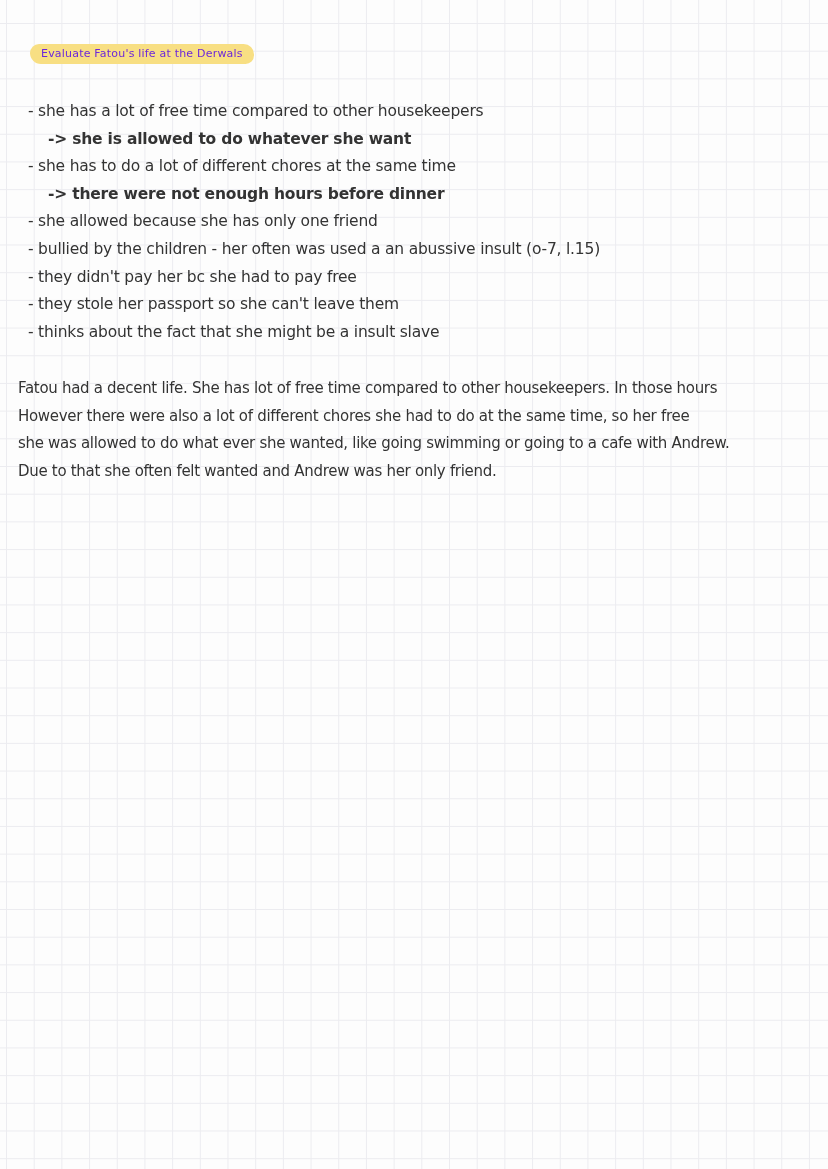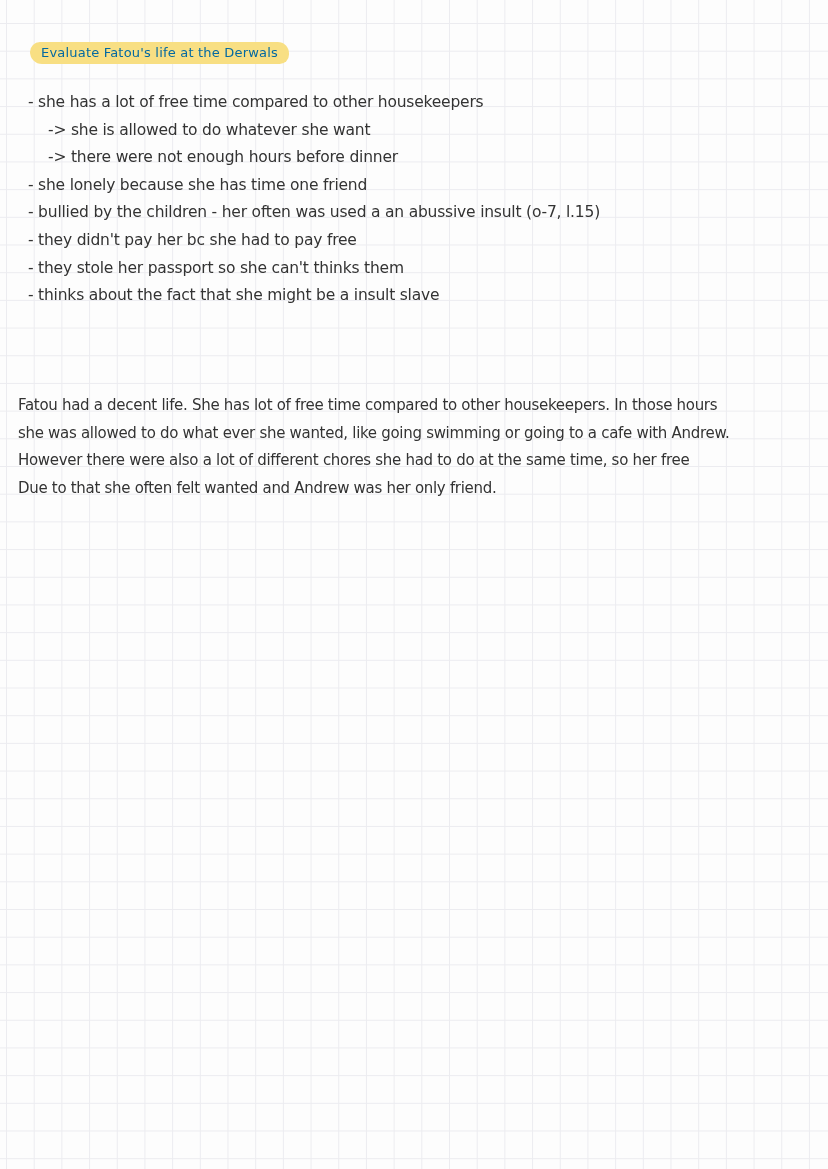--- a/index.html
+++ b/index.html
@@ -23,43 +23,44 @@
   .title-wrap {
     position: absolute;
     left: 30px;
     top: 42px;
   }
   .highlight-pill {
     display: inline-block;
     background: #f8df83;
     border-radius: 14px 16px 13px 17px;
     padding: 3px 11px 4px 11px;
-    font-size: 13px;
+    font-size: 11px;
     letter-spacing: 0.2px;
-    color: #0369a1;
+    color: #6d28d9;
   }
   .bullets {
     position: absolute;
     left: 28px;
-    top: 89px;
+    top: 98px;
     width: 720px;
   }
   .bullet-line {
     font-size: 15.5px;
     letter-spacing: -0.2px;
     line-height: 27.6px;
     white-space: nowrap;
   }
   .bullet-line.indent {
     padding-left: 20px;
+    font-weight: bold;
   }
   .paragraph {
     position: absolute;
     left: 18px;
-    top: 392px;
+    top: 375px;
     width: 800px;
   }
   .paragraph-line {
     font-size: 15px;
     letter-spacing: -0.3px;
     line-height: 27.7px;
     white-space: nowrap;
   }
 </style>
 </head>
@@ -67,28 +68,29 @@
 
 <div class="page">
 
   <div class="title-wrap">
     <span class="highlight-pill">Evaluate Fatou's life at the Derwals</span>
   </div>
 
   <div class="bullets">
     <div class="bullet-line">- she has a lot of free time compared to other housekeepers</div>
     <div class="bullet-line indent">-&gt; she is allowed to do whatever she want</div>
+    <div class="bullet-line">- she has to do a lot of different chores at the same time</div>
     <div class="bullet-line indent">-&gt; there were not enough hours before dinner</div>
-    <div class="bullet-line">- she lonely because she has time one friend</div>
+    <div class="bullet-line">- she allowed because she has only one friend</div>
     <div class="bullet-line">- bullied by the children - her often was used a an abussive insult (o-7, l.15)</div>
     <div class="bullet-line">- they didn't pay her bc she had to pay free</div>
-    <div class="bullet-line">- they stole her passport so she can't thinks them</div>
+    <div class="bullet-line">- they stole her passport so she can't leave them</div>
     <div class="bullet-line">- thinks about the fact that she might be a insult slave</div>
   </div>
 
   <div class="paragraph">
     <div class="paragraph-line">Fatou had a decent life. She has lot of free time compared to other housekeepers. In those hours</div>
+    <div class="paragraph-line">However there were also a lot of different chores she had to do at the same time, so her free</div>
     <div class="paragraph-line">she was allowed to do what ever she wanted, like going swimming or going to a cafe with Andrew.</div>
-    <div class="paragraph-line">However there were also a lot of different chores she had to do at the same time, so her free</div>
     <div class="paragraph-line">Due to that she often felt wanted and Andrew was her only friend.</div>
   </div>
 
 </div>
 
 </body></html>

